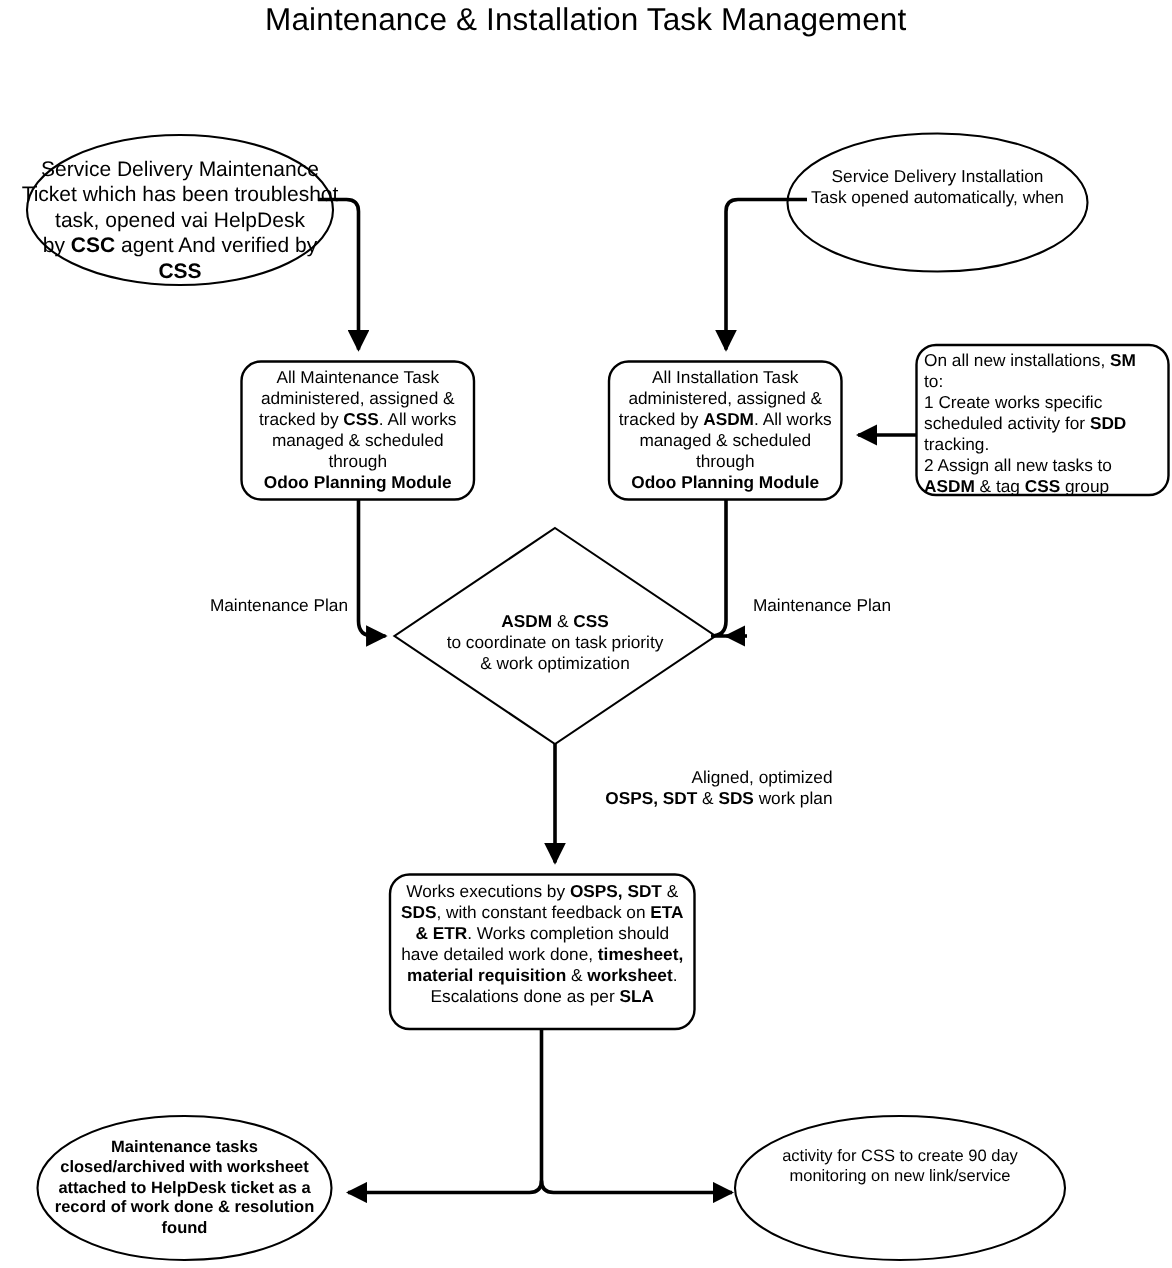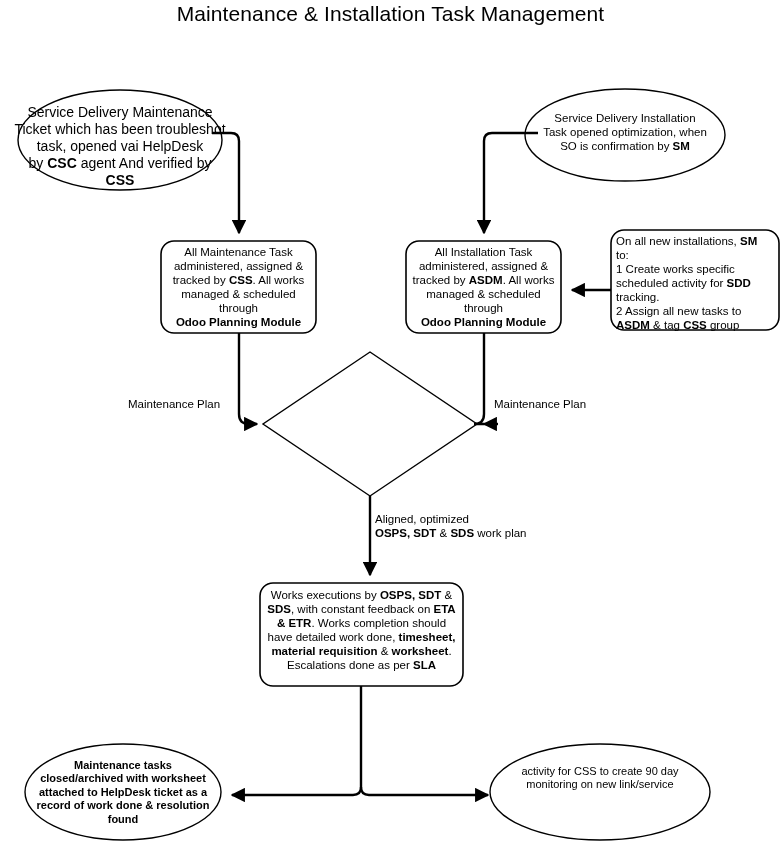--- a/index.html
+++ b/index.html
@@ -38,21 +38,21 @@
     left: 0;
     top: 2px;
     width: 781px;
     text-align: center;
     font-size: 21px;
     letter-spacing: 0.1px;
   }
   .edge-label {
     position: absolute;
     font-size: 11.5px;
-    text-align: left;
+    text-align: right;
     line-height: 1.25;
     white-space: pre-line;
   }
   .b { font-weight: bold; }
   .note-text {
     text-align: left;
   }
 </style>
 </head>
 <body>
@@ -99,28 +99,29 @@
     <path d="M 498 424 L 484 424" fill="none" stroke="#000000" stroke-width="2.4" marker-end="url(#arrow)"></path>
 
     <path d="M 370 496 L 370 575" fill="none" stroke="#000000" stroke-width="2.4" marker-end="url(#arrow)"></path>
 
     <path d="M 361 686 L 361 787 Q 361 795 353 795 L 232 795" fill="none" stroke="#000000" stroke-width="2.4" marker-end="url(#arrow)"></path>
     <path d="M 361 787 Q 361 795 369 795 L 488 795" fill="none" stroke="#000000" stroke-width="2.4" marker-end="url(#arrow)"></path>
   </svg>
 
   <div class="node-text" style="left:14px; top:104px; width:212px; font-size:14px;"><div><span>Service Delivery Maintenance</span></div><div><span>Ticket which has been troubleshot</span></div><div><span>task, opened vai HelpDesk</span></div><div><span>by </span><span class="b">CSC</span><span> agent And verified by </span><span class="b">CSS</span></div></div>
 
-  <div class="node-text" style="left:525px; top:111px; width:200px; font-size:11.5px;"><div><span>Service Delivery Installation</span></div><div><span>Task opened optimization, when</span></div><div><span>SO is confirmation by </span><span class="b">SM</span></div></div>
+  <div class="node-text" style="left:525px; top:111px; width:200px; font-size:11.5px;"><div><span>Service Delivery Installation</span></div><div><span>Task opened automatically, when</span></div></div>
 
   <div class="node-text" style="left:161px; top:245px; width:155px; font-size:11.5px;"><div><span>All Maintenance Task</span></div><div><span>administered, assigned &amp;</span></div><div><span>tracked by </span><span class="b">CSS</span><span>. All works</span></div><div><span>managed &amp; scheduled</span></div><div><span>through</span></div><div><span class="b">Odoo Planning Module</span></div></div>
 
   <div class="node-text" style="left:406px; top:245px; width:155px; font-size:11.5px;"><div><span>All Installation Task</span></div><div><span>administered, assigned &amp;</span></div><div><span>tracked by </span><span class="b">ASDM</span><span>. All works</span></div><div><span>managed &amp; scheduled</span></div><div><span>through</span></div><div><span class="b">Odoo Planning Module</span></div></div>
 
   <div class="node-text note-text" style="left:616px; top:234px; width:162px; font-size:11.5px; text-align:left;"><div><span>On all new installations, </span><span class="b">SM</span></div><div><span>to:</span></div><div><span>1 Create works specific</span></div><div><span>scheduled activity for </span><span class="b">SDD</span></div><div><span>tracking.</span></div><div><span>2 Assign all new tasks to</span></div><div><span class="b">ASDM</span><span> &amp; tag </span><span class="b">CSS</span><span>  group</span></div></div>
 
+  <div class="node-text" style="left:262px; top:408px; width:216px; font-size:11.5px;"><div><span class="b">ASDM</span><span> &amp; </span><span class="b">CSS</span></div><div><span>to coordinate on task priority</span></div><div><span>&amp; work optimization</span></div></div>
 
   <div class="node-text" style="left:261px; top:588px; width:201px; font-size:11.5px;"><div><span>Works executions by </span><span class="b">OSPS, SDT</span><span> &amp;</span></div><div><span class="b">SDS</span><span>, with constant feedback on </span><span class="b">ETA</span></div><div><span class="b">&amp; ETR</span><span>. Works completion should</span></div><div><span>have detailed work done, </span><span class="b">timesheet,</span></div><div><span class="b">material requisition</span><span> &amp; </span><span class="b">worksheet</span><span>.</span></div><div><span>Escalations done as per </span><span class="b">SLA</span></div></div>
 
   <div class="node-text" style="left:25px; top:759px; width:196px; font-size:11px;font-weight:bold;"><div><span>Maintenance tasks</span></div><div><span>closed/archived with worksheet</span></div><div><span>attached to HelpDesk ticket as a</span></div><div><span>record of work done &amp; resolution</span></div><div><span>found</span></div></div>
 
   <div class="node-text" style="left:490px; top:765px; width:220px; font-size:11px;"><div><span>activity for CSS to create 90 day</span></div><div><span>monitoring on new link/service</span></div></div>
 
   <div class="edge-label" style="left:128px; top:397px; width:104px;"><div><span>Maintenance Plan</span></div></div>
 
   <div class="edge-label" style="left:494px; top:397px; width:100px;"><div><span>Maintenance Plan</span></div></div>

